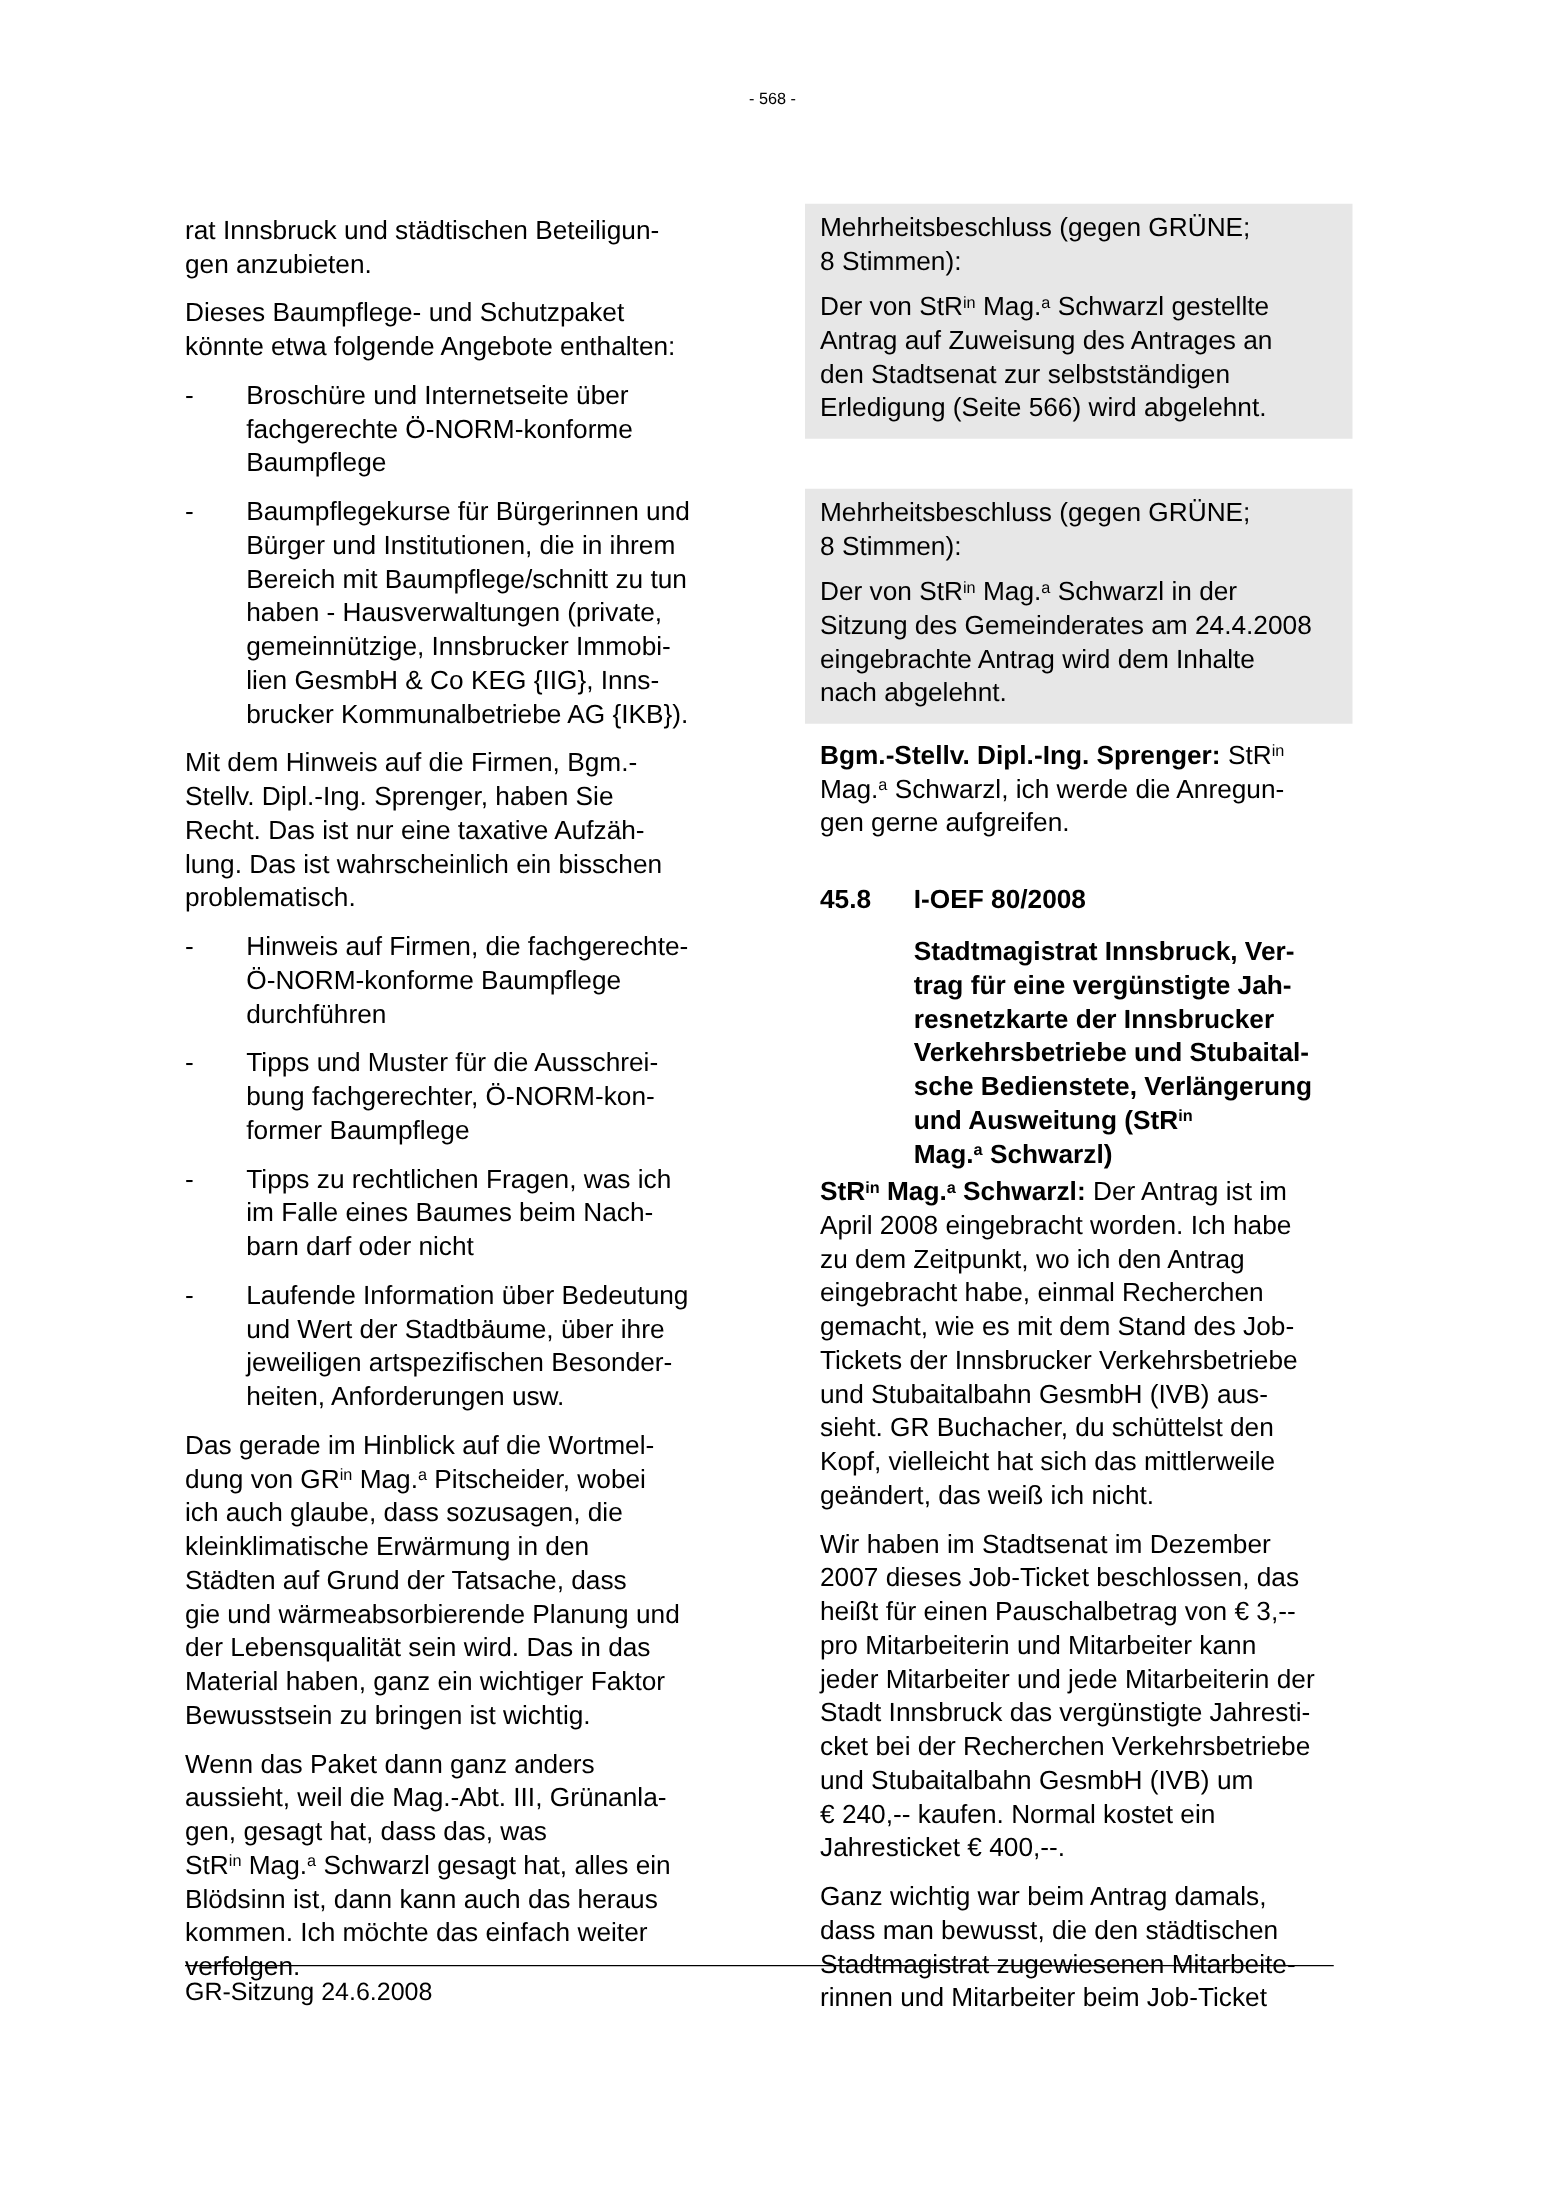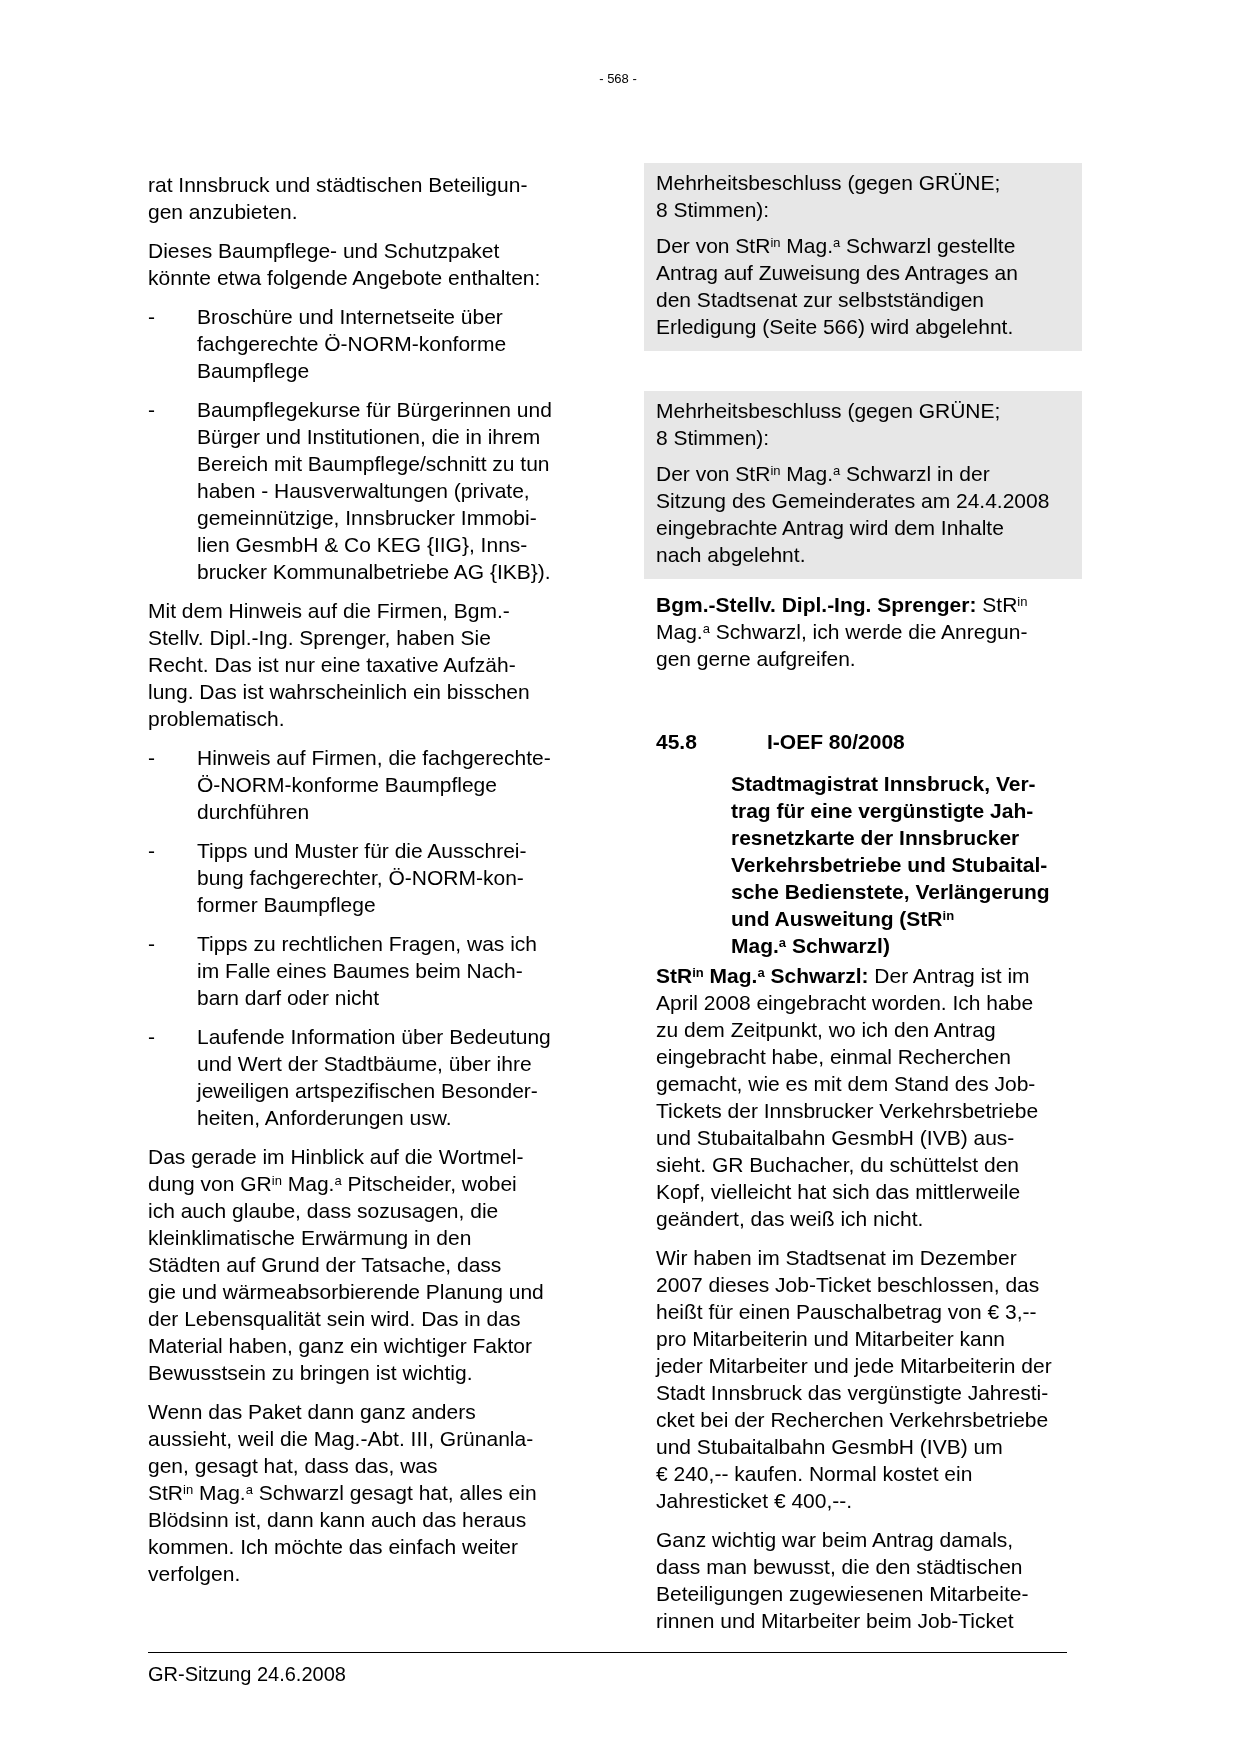--- a/index.html
+++ b/index.html
@@ -20,28 +20,28 @@
   .col > :first-child { margin-top:16px; }
   .line { white-space:nowrap; }
   .para { margin-top:12px; }
   .list { margin-top:12px; display:flex; }
   .marker { flex:0 0 49px; width:49px; }
   .list-body { flex:1 1 auto; }
   .decision { margin:12px -14px 0 -12px; padding:6px 12px 11px 12px; background:#e7e7e7; }
   .decision + .decision { margin-top:40px; }
   .dpara { margin-top:9px; }
   .decision .dpara:first-child { margin-top:0; }
-  .heading { margin-top:56px; font-weight:bold; display:flex;gap:36px; }
+  .heading { margin-top:34px; font-weight:bold; display:flex; }
   .hnum { flex:0 0 75px; width:75px; }
   .subheading { margin-top:15px; margin-left:75px; font-weight:bold; }
   .subheading + .para { margin-top:3px; }
   sup { font-size:13px; line-height:0; vertical-align:6px; }
   b { font-weight:bold; }
   .footer {
-    position:absolute; left:148px; top:1652px; width:919px;
+    position:absolute; left:148px; top:1572px; width:919px;
     border-top:1.5px solid #000; padding-top:8px; font-size:20px;
   }
 </style>
 </head>
 <body>
 
 <div class="page-number">- 568 -</div>
 
 <div class="col col-left">
     <div class="para">
@@ -196,20 +196,20 @@
       <div class="line">jeder Mitarbeiter und jede Mitarbeiterin der</div>
       <div class="line">Stadt Innsbruck das vergünstigte Jahresti-</div>
       <div class="line">cket bei der Recherchen Verkehrsbetriebe</div>
       <div class="line">und Stubaitalbahn GesmbH (IVB) um</div>
       <div class="line">€ 240,-- kaufen. Normal kostet ein</div>
       <div class="line">Jahresticket € 400,--.</div>
     </div>
     <div class="para">
       <div class="line">Ganz wichtig war beim Antrag damals,</div>
       <div class="line">dass man bewusst, die den städtischen</div>
-      <div class="line">Beteiligungen zugewiesenen Mitarbeite-</div>
+      <div class="line">Stadtmagistrat zugewiesenen Mitarbeite-</div>
       <div class="line">rinnen und Mitarbeiter beim Job-Ticket</div>
     </div>
   </div>
 
 <div class="footer">
   <span>GR-Sitzung 24.6.2008</span>
 </div>
 
 </body></html>

